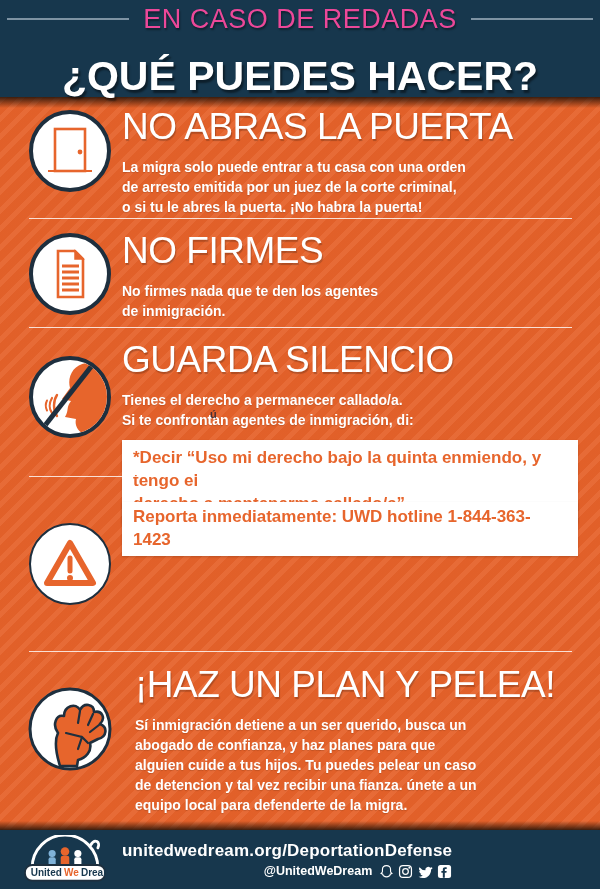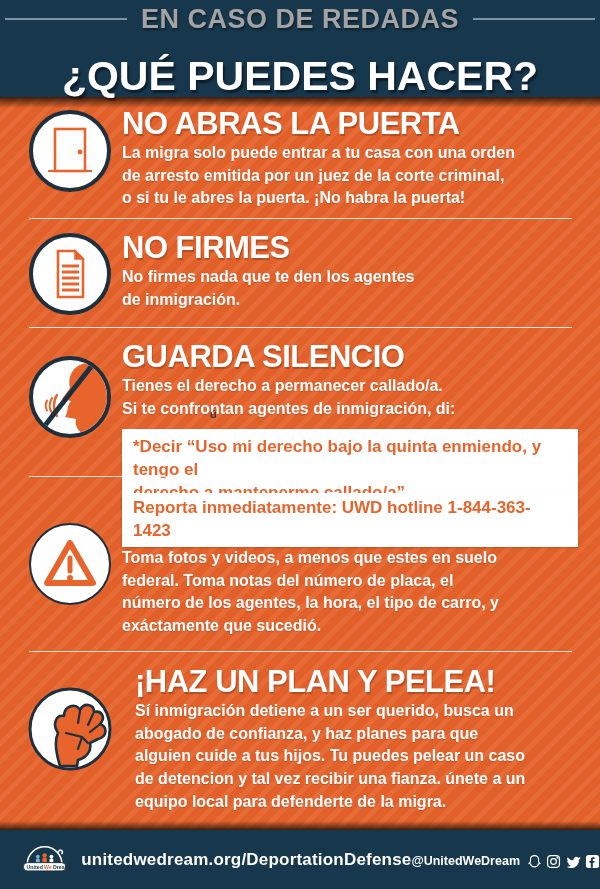--- a/index.html
+++ b/index.html
@@ -11,21 +11,21 @@
   }
   
   .header {
     position:relative; height:97px; background:#17374D; z-index:3;
     display:flex; flex-direction:column; align-items:center; justify-content:center;
     padding-top:6px;
   }
   .kicker-row { display:flex; align-items:center; width:100%; justify-content:center; }
   .kicker-line { flex:0 0 122px; height:2px; background:#7E93A3; margin:0 14px; }
   .kicker {
-    color:#a3a3a3; font-weight:bold; font-size:27px; letter-spacing:.5px;
+    color:#ec4899; font-weight:normal; font-size:27px; letter-spacing:.5px;
     text-shadow:1px 2px 2px rgba(0,0,0,.4); white-space:nowrap;
   }
   .big-title {
     color:#fff; font-weight:bold; font-size:41px; letter-spacing:0;
     text-shadow:2px 3px 2px rgba(0,0,0,.45); margin-top:18px; white-space:nowrap;
   }
   
   .content {
     position:relative; height:733px; background-color:#E6622A;
     background-image:repeating-linear-gradient(135deg,
@@ -52,44 +52,44 @@
   .s3 .icon-circle { top:13px; }
   .s4 .icon-circle { top:45px; }
   .s5 .icon-circle { top:35px; }
   .sec-content { margin-left:122px; margin-right:22px; }
   .s1 .sec-content { padding-top:9px; }
   .s2 .sec-content { padding-top:11px; }
   .s3 .sec-content { padding-top:11px; }
   .s4 .sec-content { padding-top:13px; }
   .s5 .sec-content { padding-top:12px; }
   .sec-title {
-    color:#fff; font-weight:bold; font-size:31px; letter-spacing:-.5px;
+    color:#fff; font-weight:normal; font-size:37px; letter-spacing:-.5px;
     text-shadow:1px 2px 1px rgba(0,0,0,.22); white-space:nowrap;
   }
   .sec-body {
-    color:#fff; font-weight:bold; font-size:16px; line-height:1.42;
-    white-space:pre-line; margin-top:0; text-shadow:0 1px 1px rgba(0,0,0,.15);
+    color:#fff; font-weight:bold; font-size:14px; line-height:1.42;
+    white-space:pre-line; margin-top:10px; text-shadow:0 1px 1px rgba(0,0,0,.15);
   }
   .highlight-box {
     background:#fff; color:#E7652C; font-weight:bold; font-size:17px;
     line-height:1.35; white-space:pre-line; padding:7px 11px; margin-top:9px;
     box-shadow:0 1px 2px rgba(0,0,0,.18);
   }
-  .s4 .highlight-box { margin-top:3px; padding:4px 11px; }
+  .s4 .highlight-box { margin-top:12px; padding:4px 11px; }
   .stray-accent {
     position:absolute; left:210px; top:80px; font-size:11px; font-weight:bold;
     color:rgba(45,40,55,.85); z-index:1;
   }
   
   .footer {
     position:relative; height:59px; background:#17374D; z-index:3;
     display:flex; align-items:center; padding-left:22px;
   }
   .logo { width:86px; height:50px; margin-right:14px; }
-  .footer-text { display:flex; flex-direction:row; }
+  .footer-text { display:flex; flex-direction:column;align-items:flex-end; }
   .footer-url {
     color:#fff; font-weight:bold; font-size:17px; letter-spacing:.2px;
     text-decoration:none;
   }
   .handle-row { display:flex; align-items:center; margin-top:3px; gap:7px; }
   .footer-handle { color:#fff; font-weight:bold; font-size:12.5px; text-decoration:none; }
   .social { display:flex; gap:4px; align-items:center; }
   .social svg { display:block; }
 </style>
 </head>
@@ -168,24 +168,20 @@
 
     <div class="section s4">
       <svg class="icon-circle" viewBox="0 0 84 84">
         <circle cx="42" cy="42" r="40" fill="#fff" stroke="#1E2F3E" stroke-width="2"></circle>
         <path d="M42,21 L65,61 H19 Z" fill="none" stroke="#E7652C" stroke-width="6" stroke-linejoin="round"></path>
         <line x1="42" y1="36" x2="42" y2="49" stroke="#E7652C" stroke-width="5" stroke-linecap="round"></line>
         <circle cx="42" cy="56" r="3" fill="#E7652C"></circle>
       </svg>
       <div class="sec-content">
         <div class="highlight-box">Reporta inmediatamente: UWD hotline 1-844-363-1423</div>
-        <div class="sec-body">Toma fotos y videos, a menos que estes en suelo
-federal. Toma notas del número de placa, el
-número de los agentes, la hora, el tipo de carro, y
-exáctamente que sucedió.</div>
       </div>
       <div class="divider"></div>
     </div>
 
     <div class="section s5">
       <svg class="icon-circle" viewBox="0 0 84 84">
         <circle cx="42" cy="42" r="40" fill="#fff" stroke="#1E2F3E" stroke-width="3"></circle>
         <path d="M32,79 C28,66 26,54 30,46 C24,38 28,27 36,29 C36,19 48,15 52,23 C56,15 66,17 66,25 C74,23 78,31 72,37 C80,40 79,50 70,52 L62,56 C64,64 58,71 50,73 L49,79 Z" fill="#E7652C" stroke="#1E2F3E" stroke-width="2.6" stroke-linejoin="round"></path>
         <path d="M52,24 L50,36 M65,27 L60,38 M71,38 L62,45 M38,46 L54,50 L60,56 M54,50 L50,62" fill="none" stroke="#1E2F3E" stroke-width="2.2" stroke-linecap="round"></path>
       </svg>

